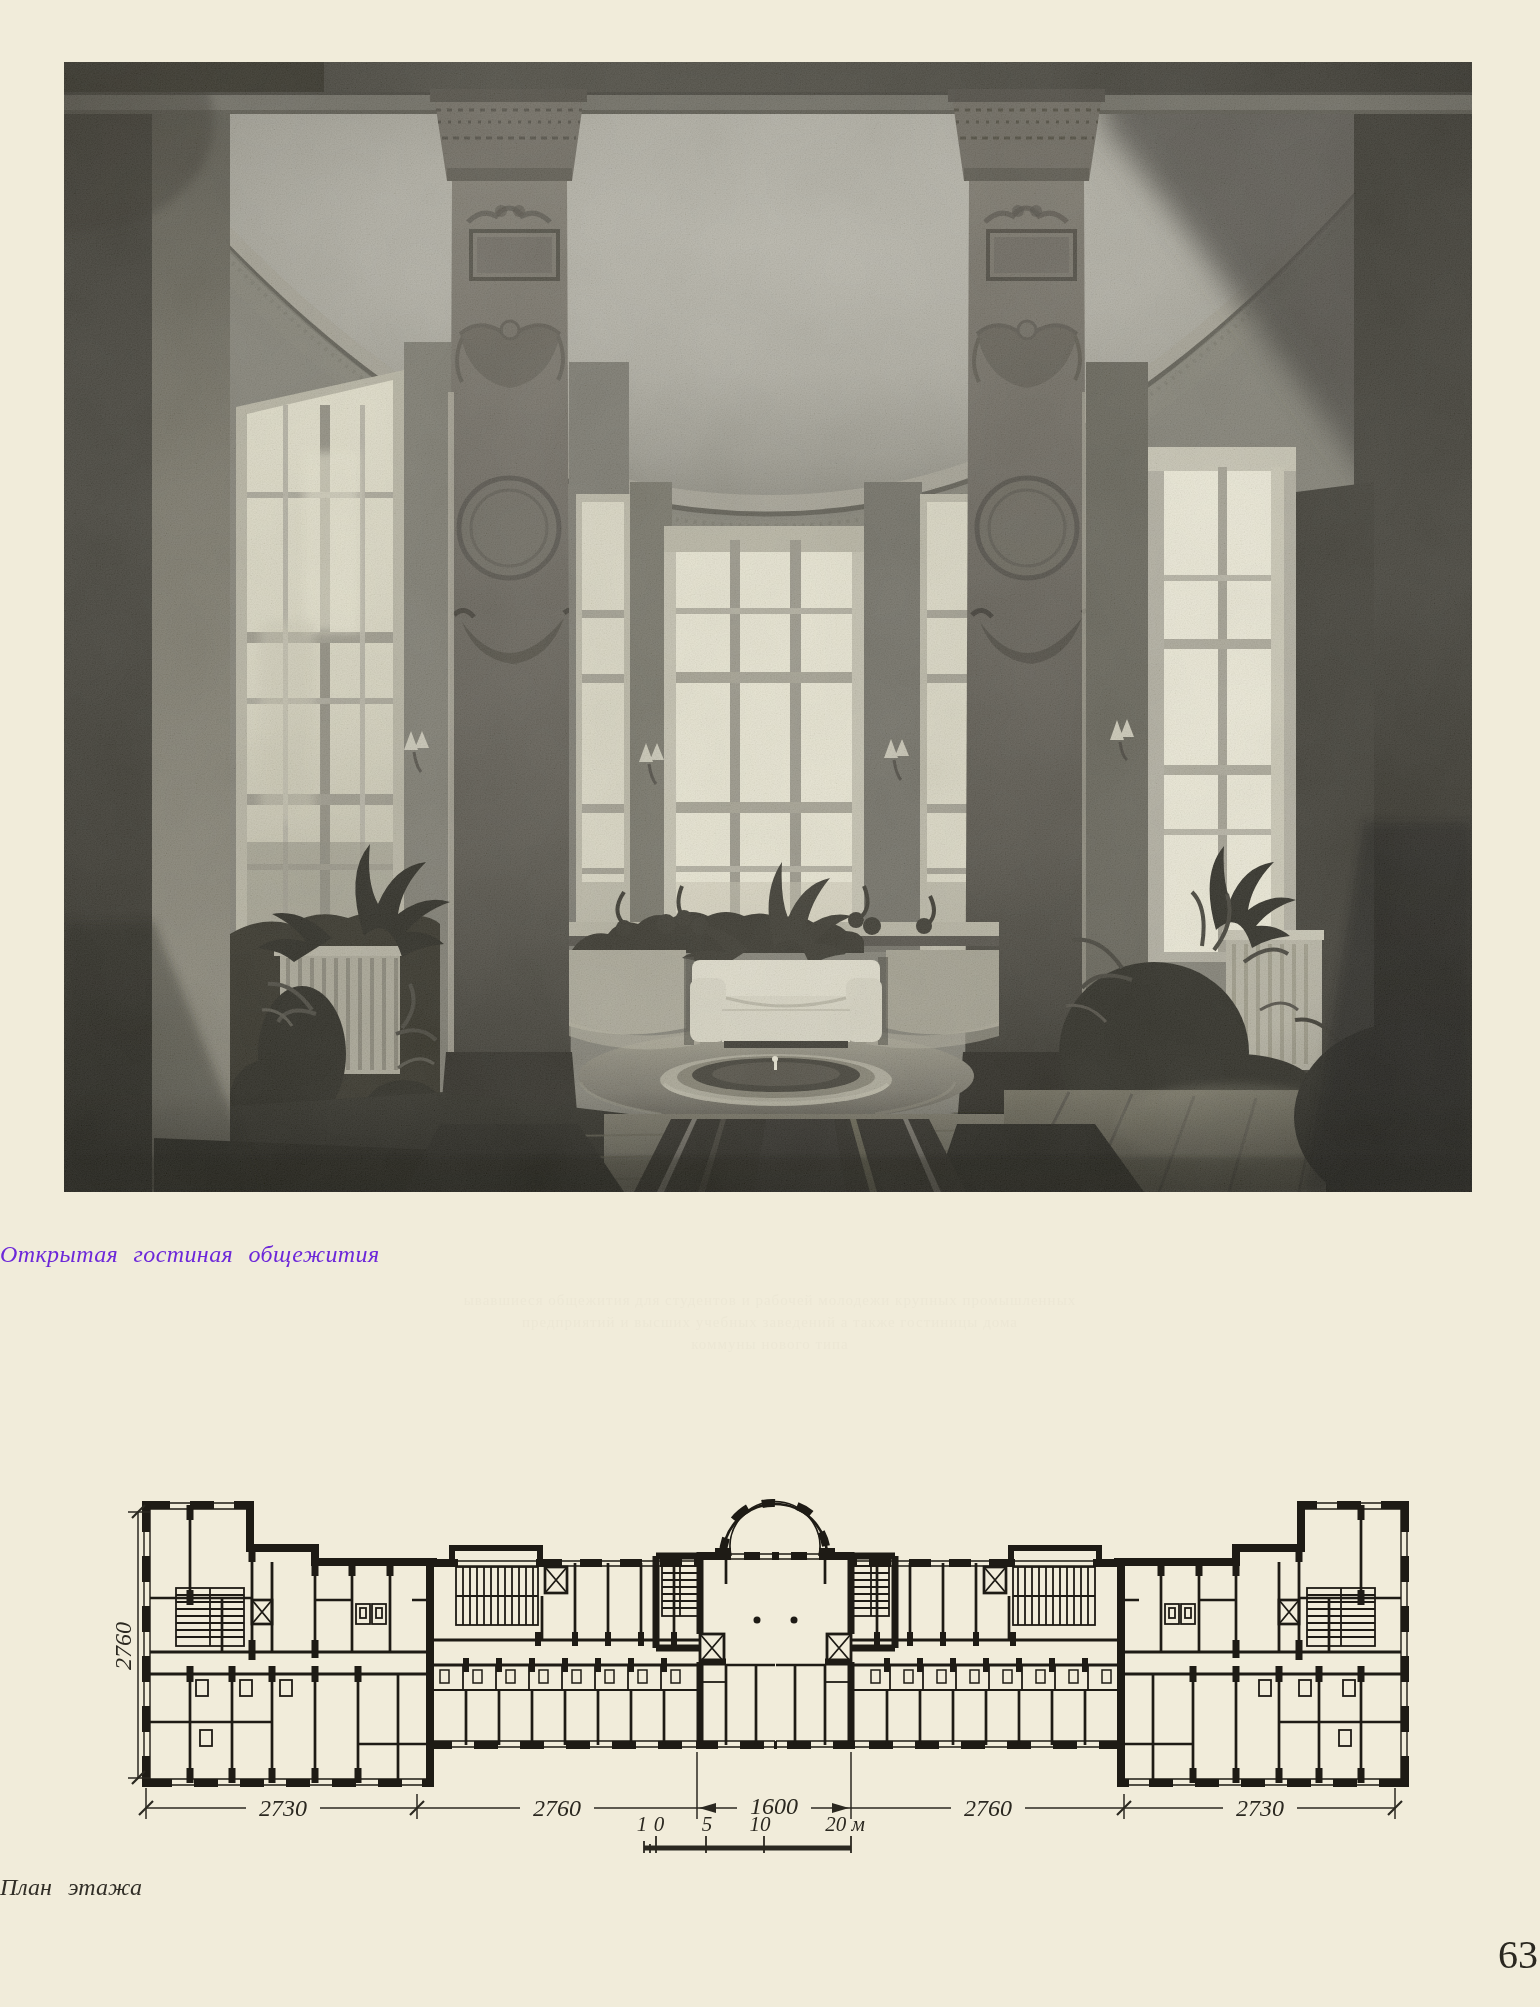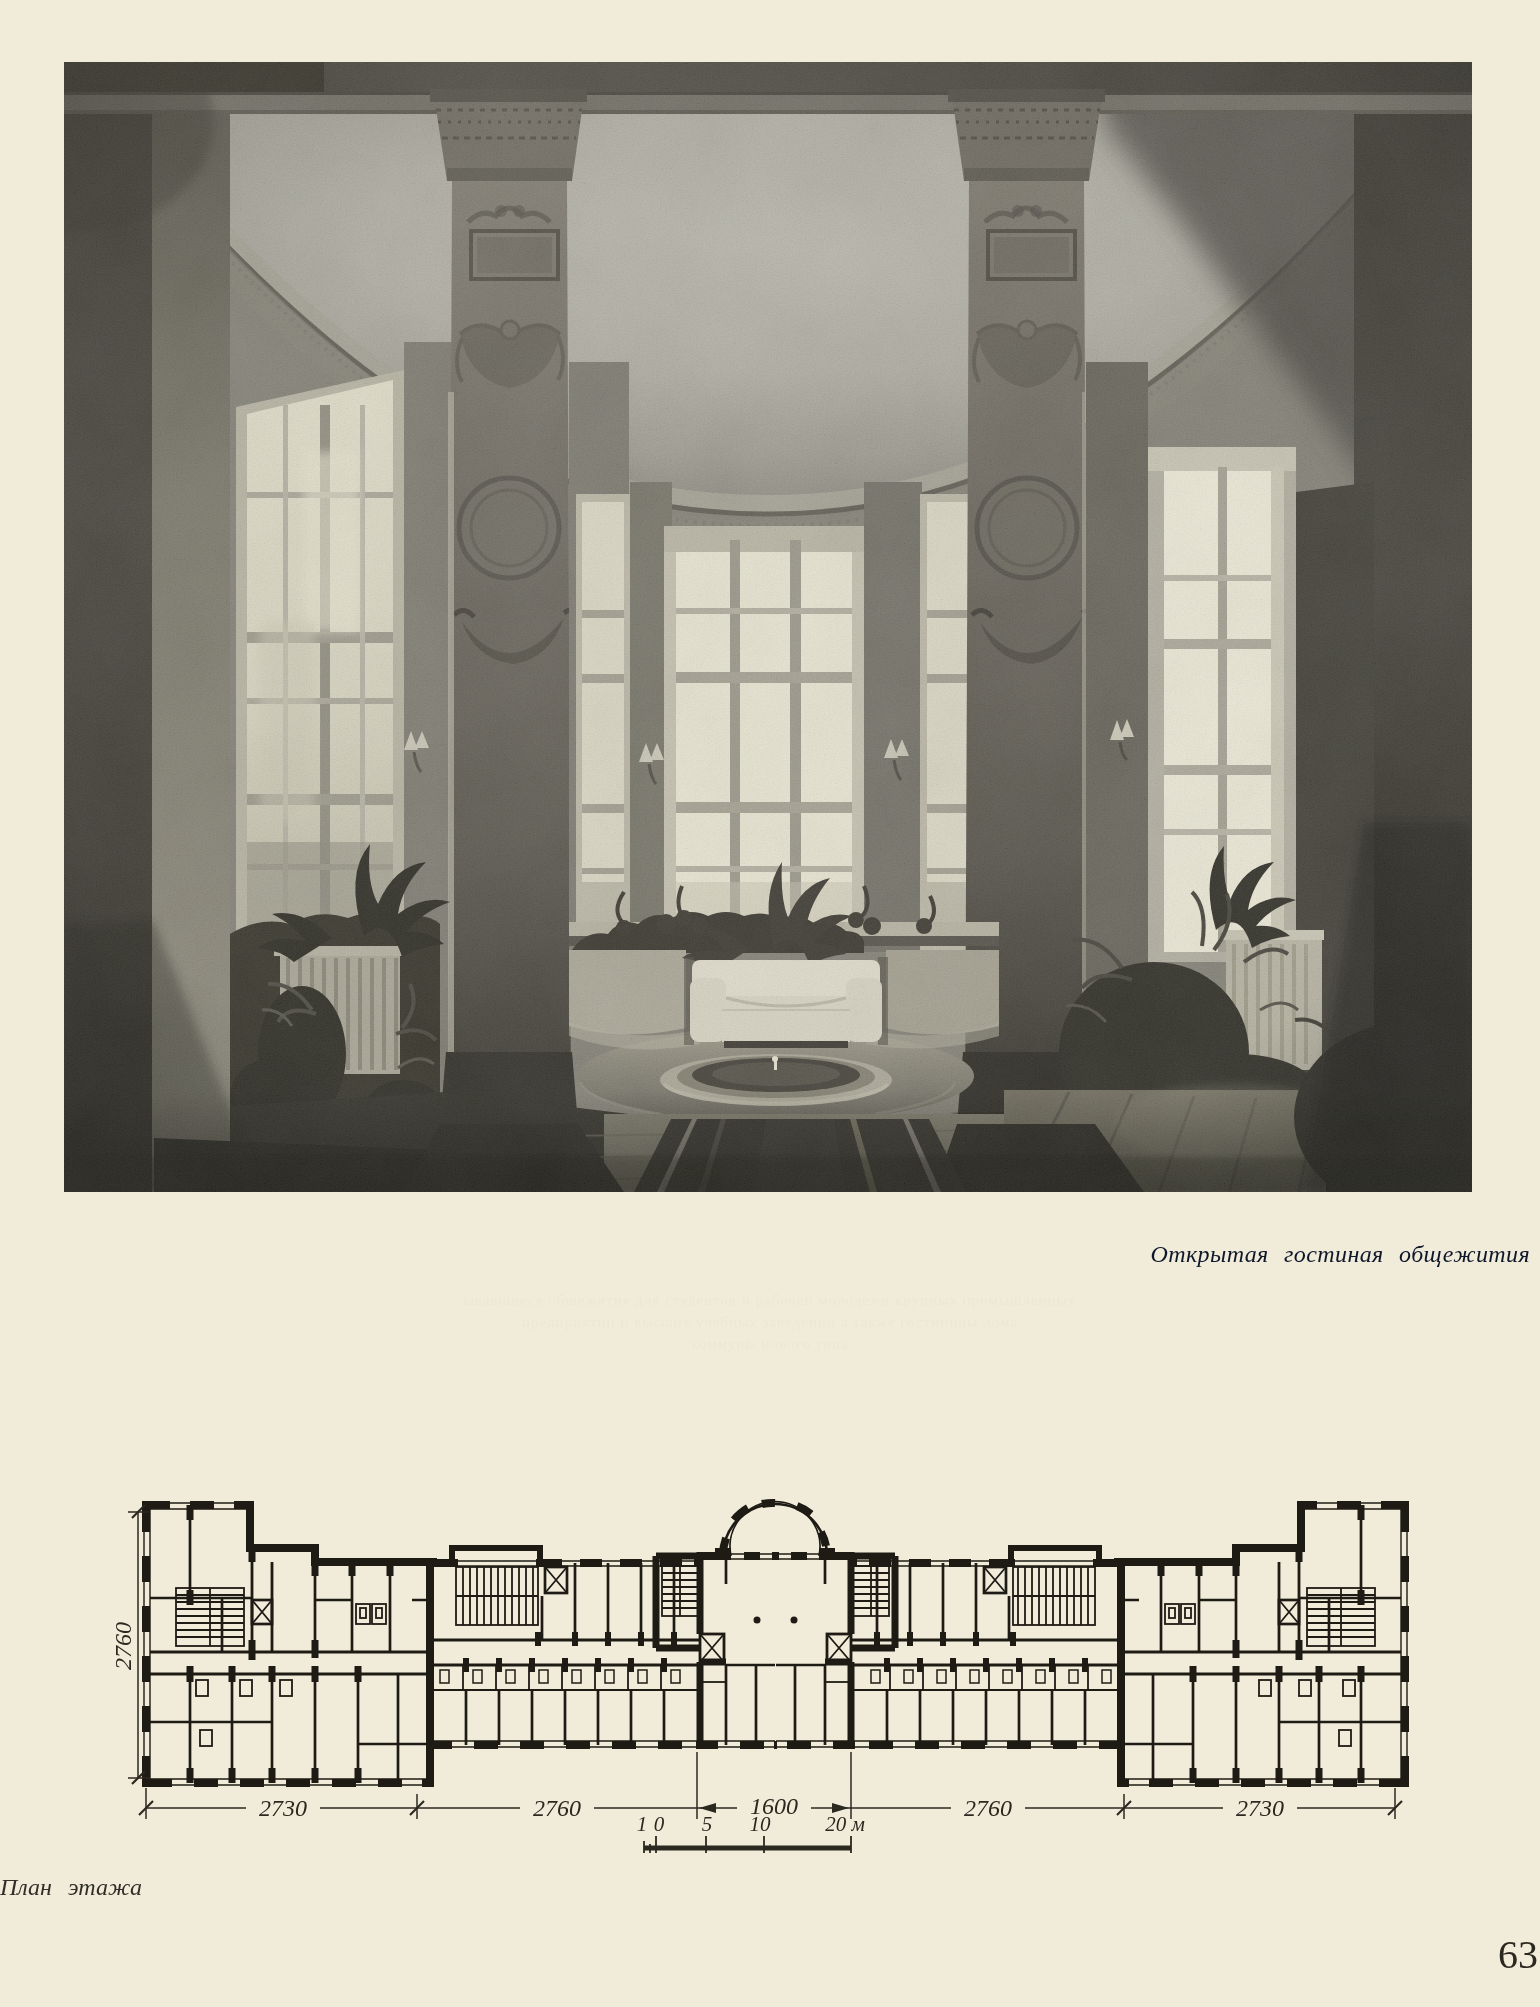--- a/index.html
+++ b/index.html
@@ -1,17 +1,17 @@
 <!DOCTYPE html>
 <html><head><meta charset="utf-8">
 <style>
 html,body{margin:0;padding:0;}
 body{width:1540px;height:2007px;position:relative;background:#f1ecda;font-family:"Liberation Serif",serif;overflow:hidden;}
 .photo{position:absolute;left:64px;top:62px;width:1408px;height:1130px;}
-.cap1{position:absolute;left:0;top:1241px;width:1530px;text-align:right;font-style:italic;font-size:24px;color:#0f172a;letter-spacing:0.4px;word-spacing:9px;}
+.cap1{position:absolute;left:0;top:1241px;width:1530px;text-align:left;font-style:italic;font-size:24px;color:#6d28d9;letter-spacing:0.4px;word-spacing:9px;}
 .ghost{position:absolute;left:0;top:1289px;width:1540px;text-align:center;font-size:15px;color:#ece7d5;line-height:22px;letter-spacing:1px;}
 .plan{position:absolute;left:0;top:1480px;width:1540px;height:400px;}
 .cap2{position:absolute;left:0;top:1874px;width:1536px;font-style:italic;font-size:24px;color:#312e27;word-spacing:10px;}
 .pageno{position:absolute;left:8px;top:1931px;width:1530px;text-align:right;font-size:40px;color:#2b2820;}
 </style></head>
 <body>
 
 <svg class="photo" viewBox="0 0 1408 1130">
 <defs>
 <linearGradient id="topband" x1="0" y1="0" x2="1" y2="0">

